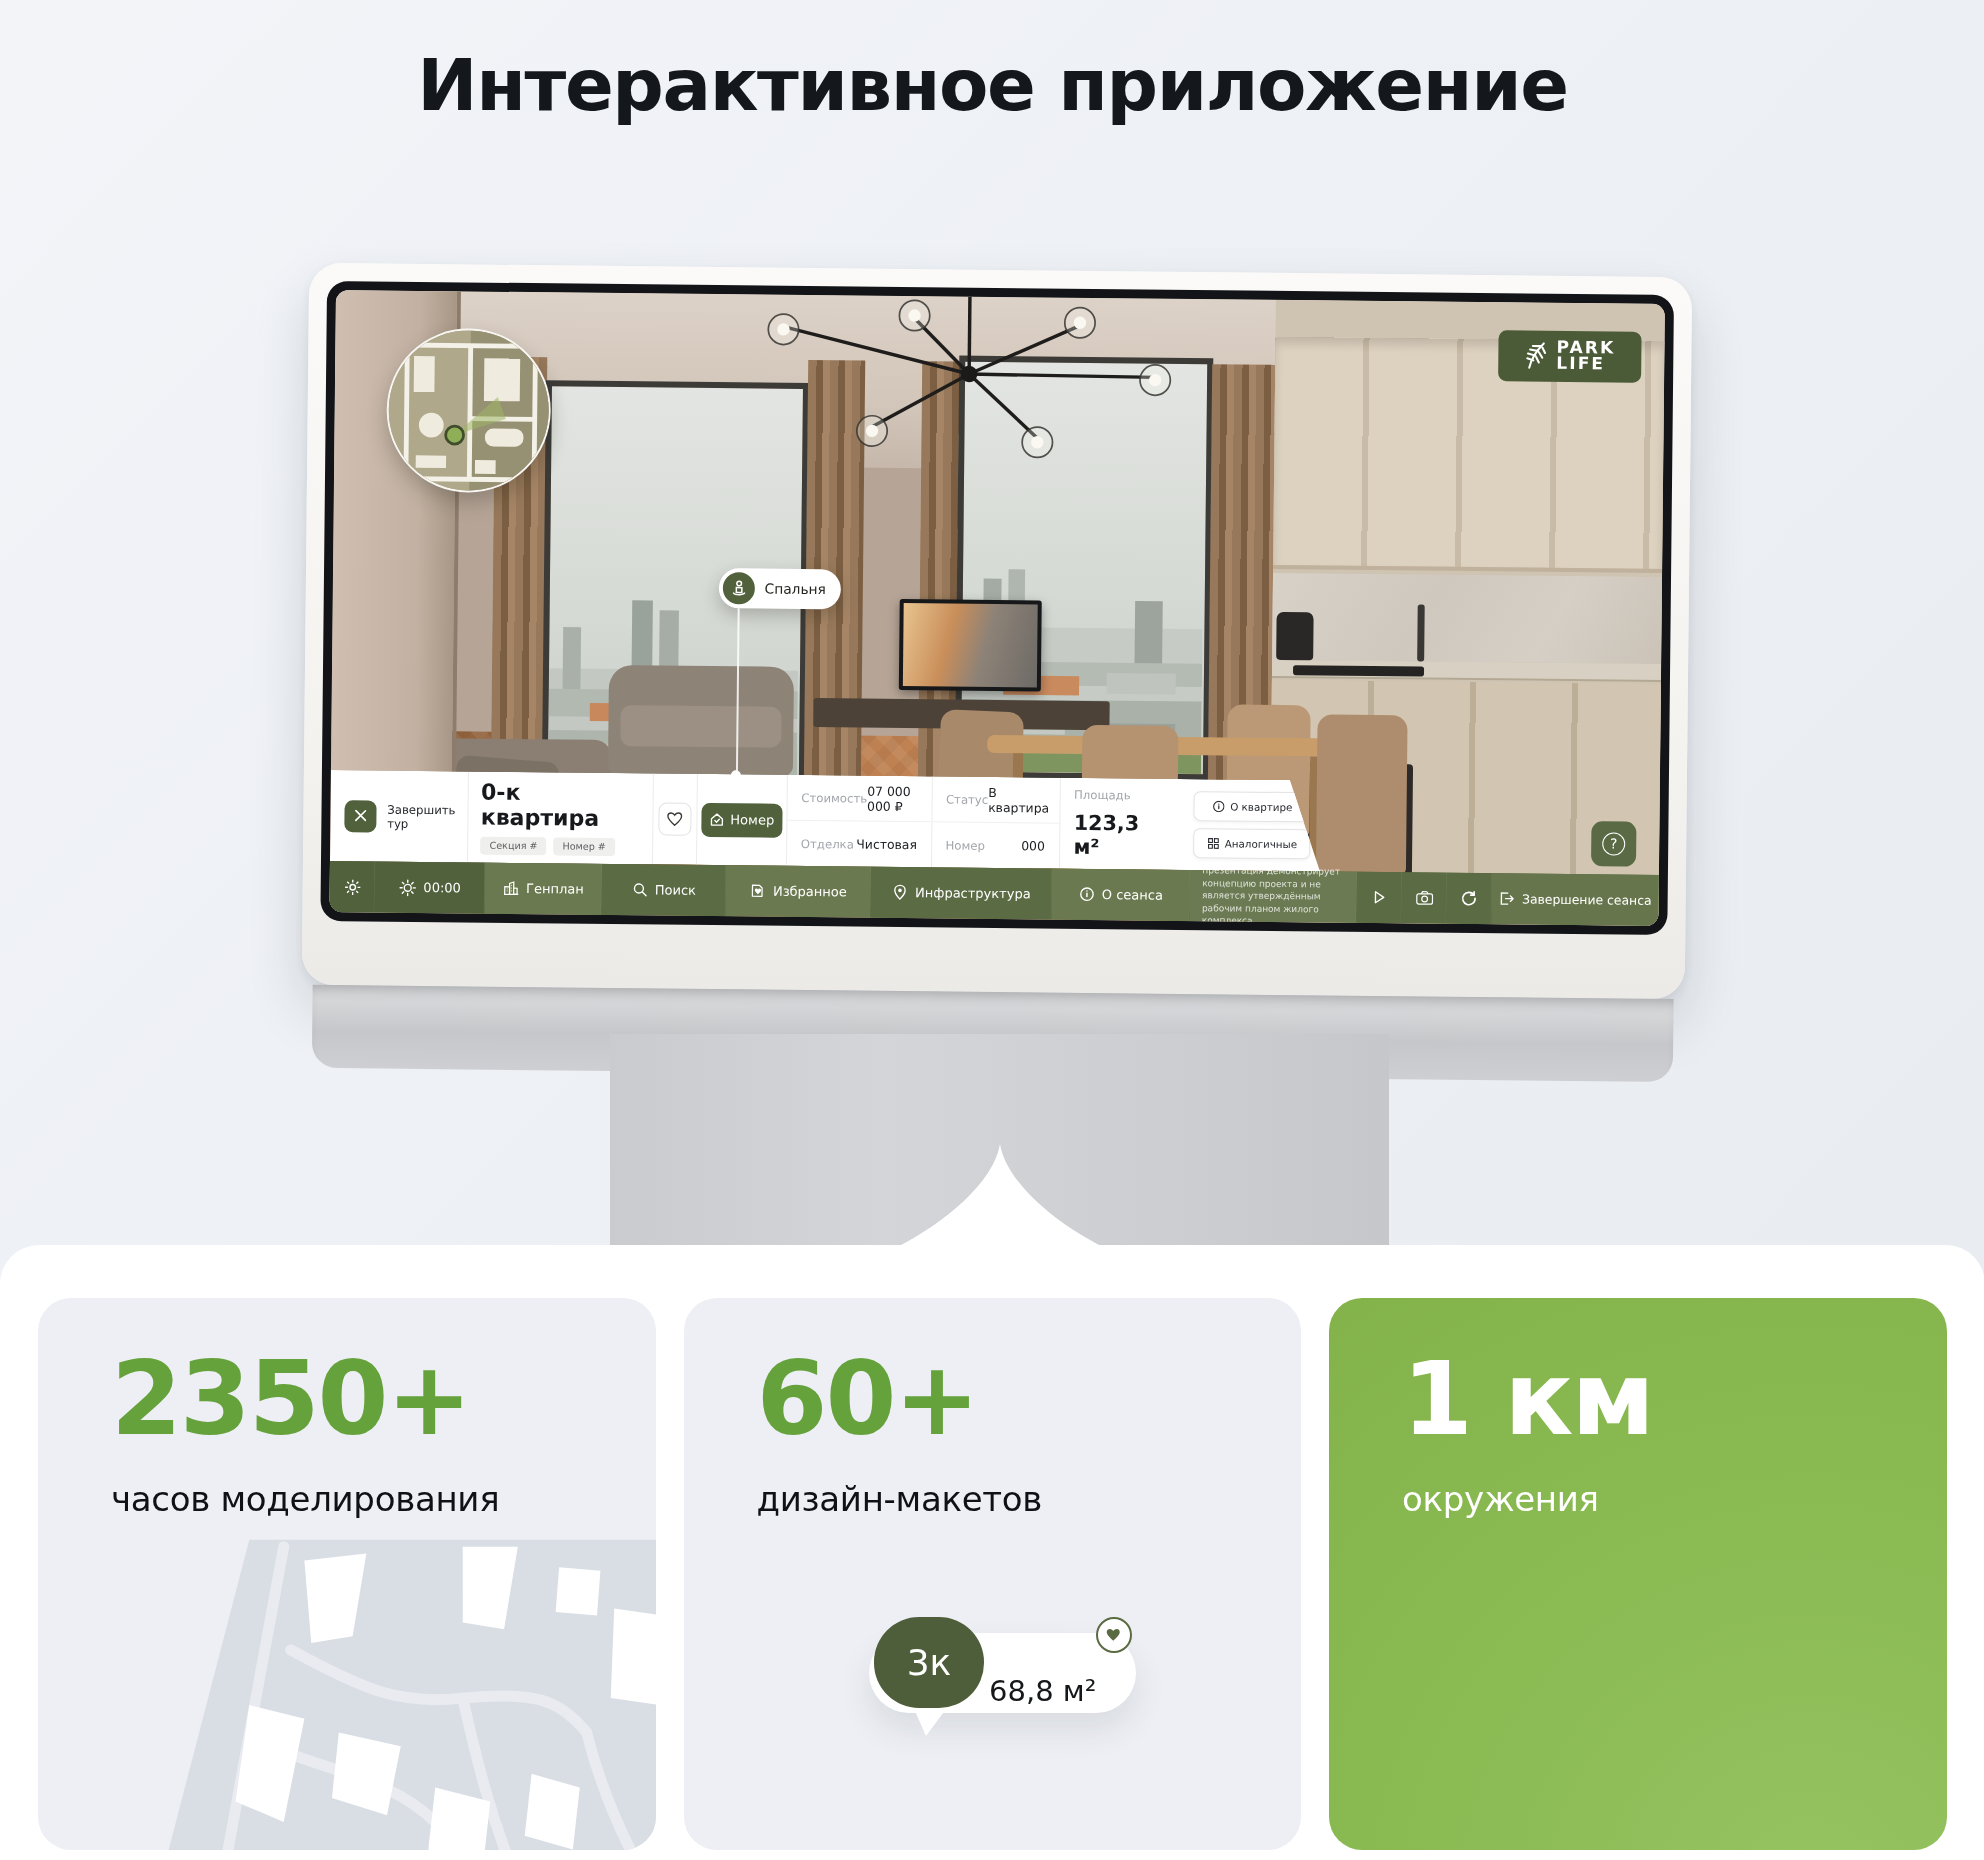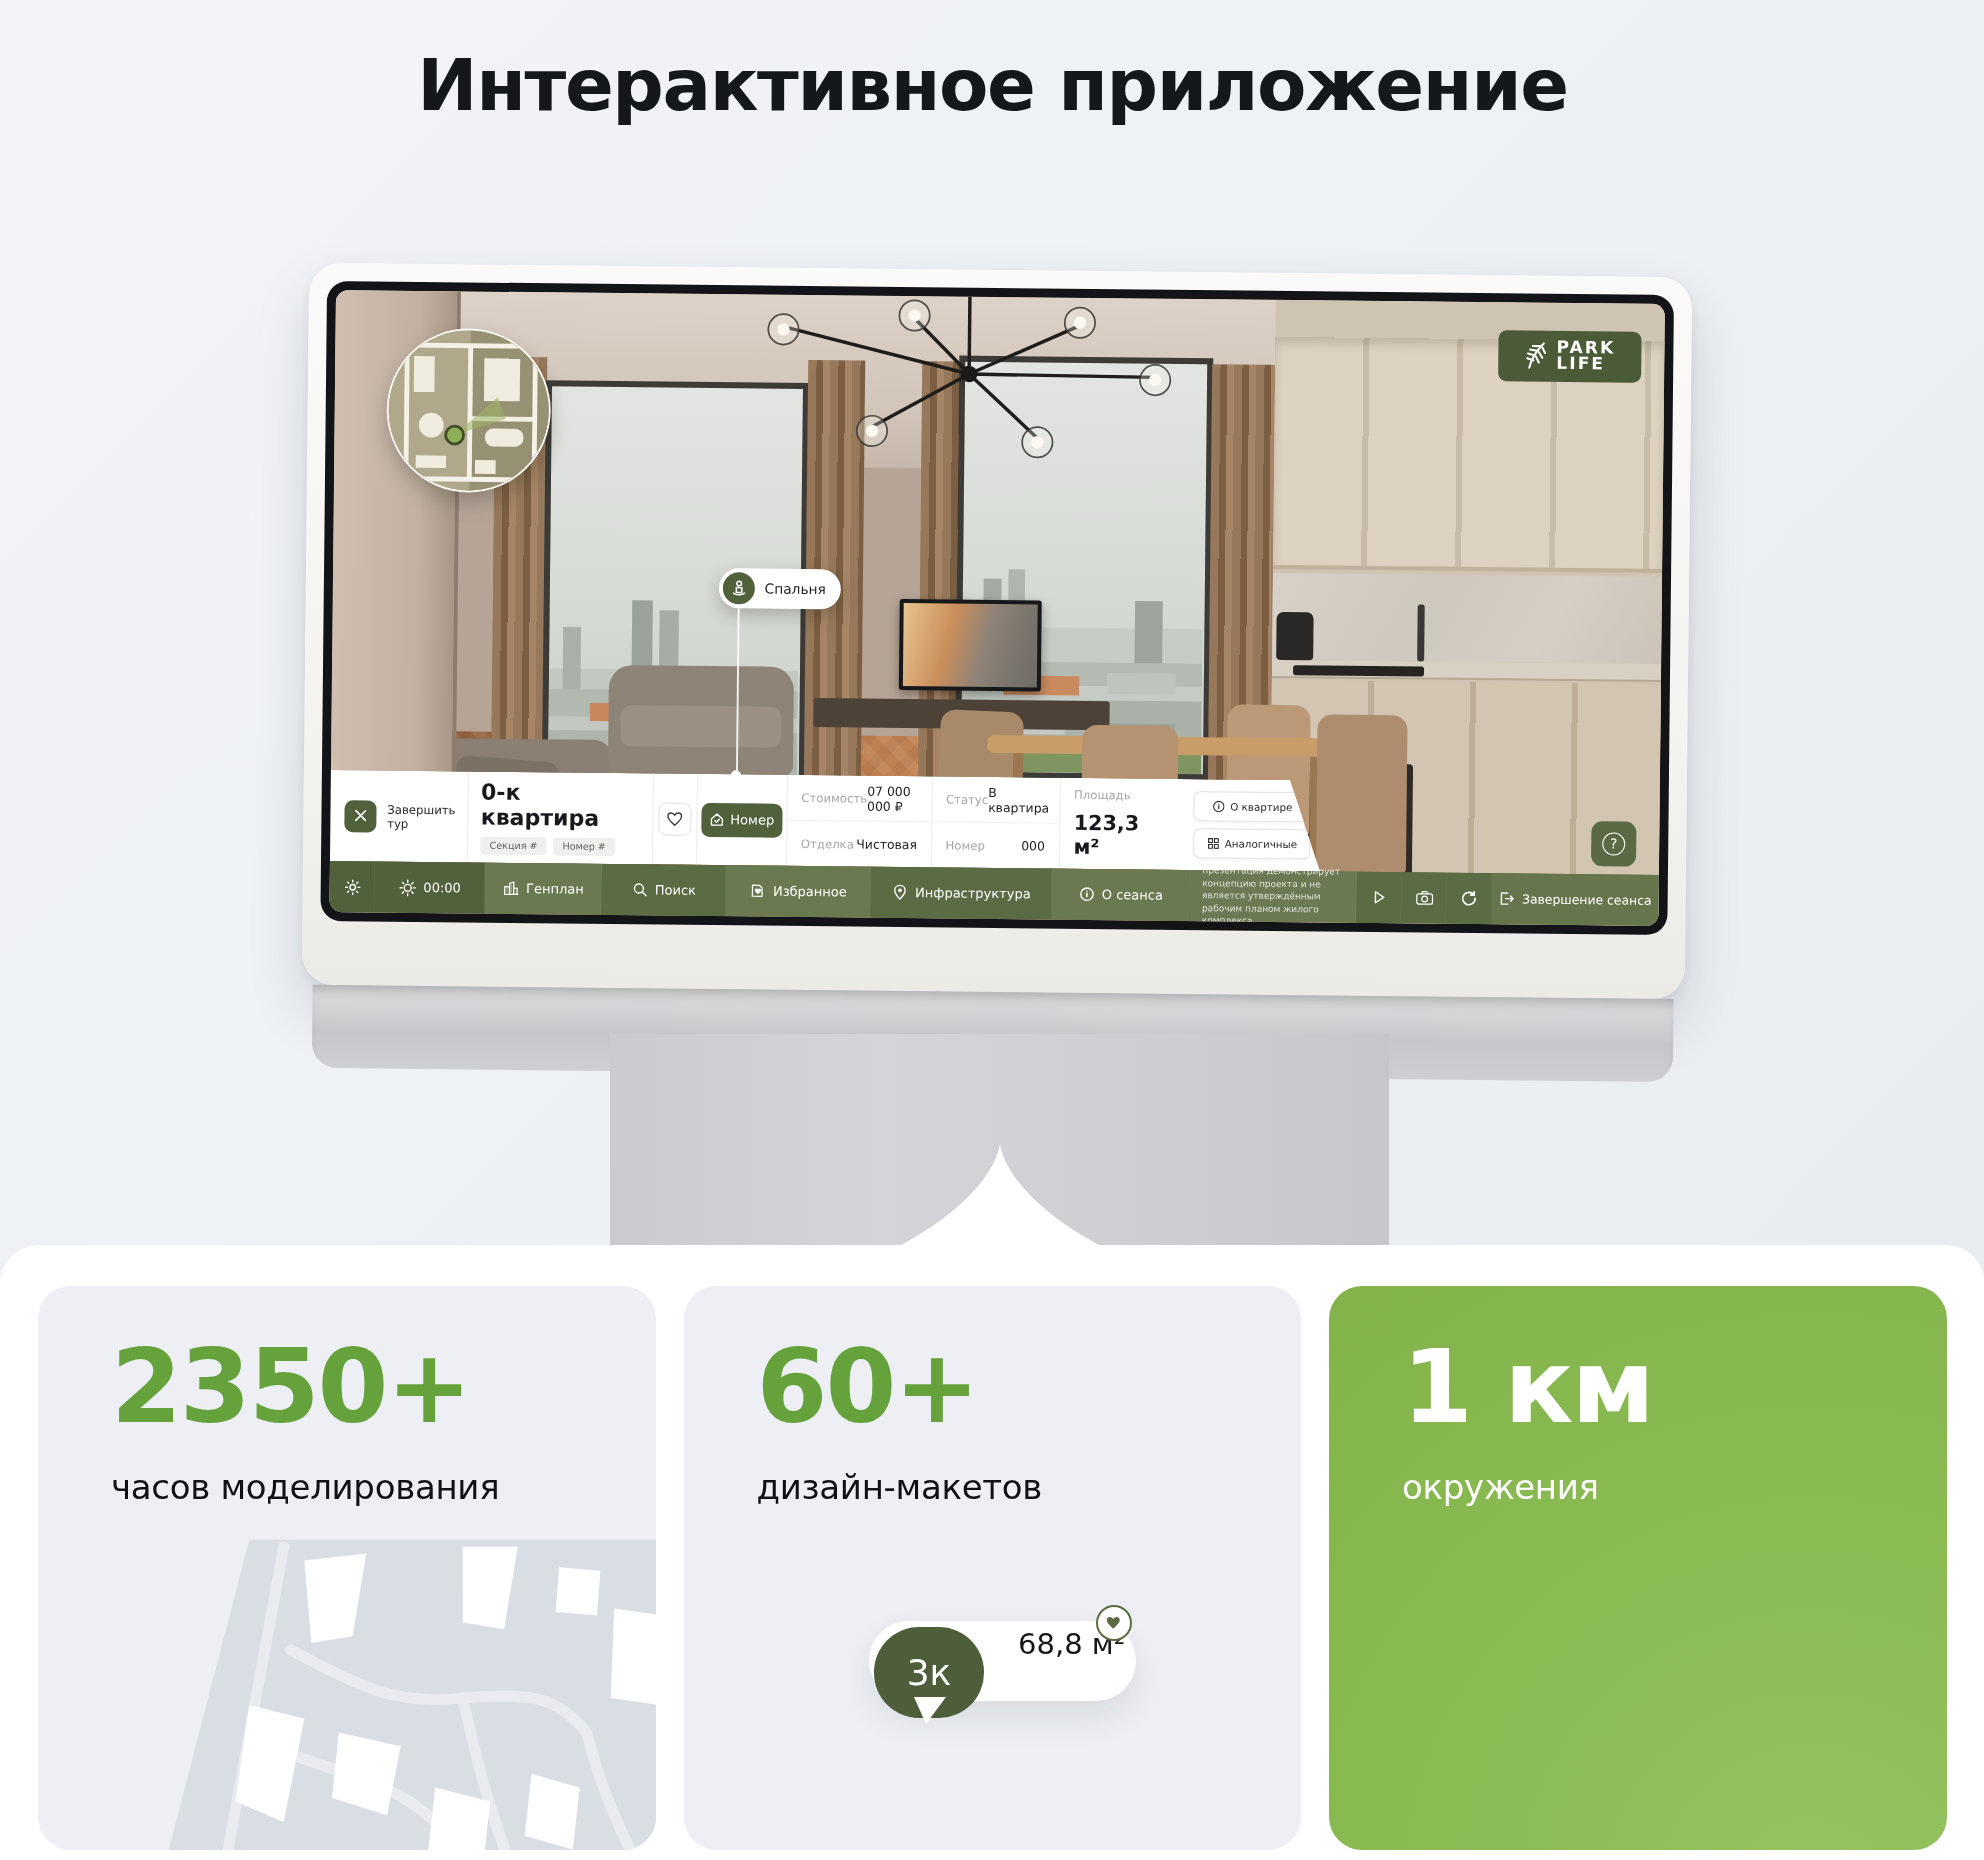--- a/index.html
+++ b/index.html
@@ -152,28 +152,28 @@
   .nv-dark { background:#51613c; } .nv-mid { background:#5b6b44; } .nv-light { background:#6a794f; }
   .nv-gear { width:45px; } .nv-time { width:110px; }
   .nv-genplan { width:117px; } .nv-search { width:124px; } .nv-fav { width:145px; }
   .nv-infra { width:181px; } .nv-about { width:138px; }
   .nv-note { flex:1; background:#6b7a52; color:rgba(255,255,255,.78); font-size:9px; line-height:1.4;
     justify-content:flex-start; padding:0 12.4px; }
   .nv-icon { width:45px; } .nv-end { width:167px; background:#66754c; font-size:12.4px; }
   
   .bottom-panel { position:absolute; left:0; right:0; top:1245px; bottom:0; background:#fff; border-radius:39px 39px 0 0; }
   .cards { position:absolute; left:38px; right:38px; top:41px; bottom:9.6px; display:flex; gap:27.6px; }
-  .card { flex:1; border-radius:33px; background:#edeff4; position:relative; overflow:hidden; padding:50px 41px 0 73px; }
+  .card { flex:1; border-radius:33px; background:#edeff4; position:relative; overflow:hidden; padding:50px 41px 0 73px;margin-top:12px; }
   .card-number { font-size:102px; font-weight:700; letter-spacing:-2.1px; color:#66a23c; line-height:1; }
   .card-label { font-size:34px; font-weight:500; color:#0f1115; margin-top:29px; letter-spacing:-0.3px; }
   .card-map { position:absolute; right:-41px; bottom:-34px; }
   .card-green { background:radial-gradient(140% 150% at 78% 108%, #95c361 0%, #8aba52 48%, #82b149 100%); }
   .card-green .card-number, .card-green .card-label { color:#fff; }
   .chip { position:absolute; left:185px; top:335px; width:267px; height:80px; background:#fff; border-radius:51px;
-    display:flex; align-items:flex-start; padding:5.5px; gap:34px;
+    display:flex; align-items:flex-end; padding:5.5px; gap:5px;
     box-shadow:0 16.5px 33px rgba(40,48,62,.10); }
   .chip::after { content:""; position:absolute; left:45px; bottom:-23.4px; width:0; height:0;
     border-left:12.4px solid transparent; border-right:20.7px solid transparent; border-top:27.6px solid #fff; }
   .chip-pill { width:110px; height:91px; background:#4e5d3a; border-radius:45px;
     display:flex; align-items:center; justify-content:center; color:#fff; font-size:36px; }
   .chip-area { font-size:29px; color:#15181a; }
   .chip-heart { position:absolute; left:227px; top:-16.5px; width:36px; height:36px; background:#fff;
     border:2.8px solid #5a6b42; border-radius:50%; display:flex; align-items:center; justify-content:center; }
   svg { display:block; }
 </style>

